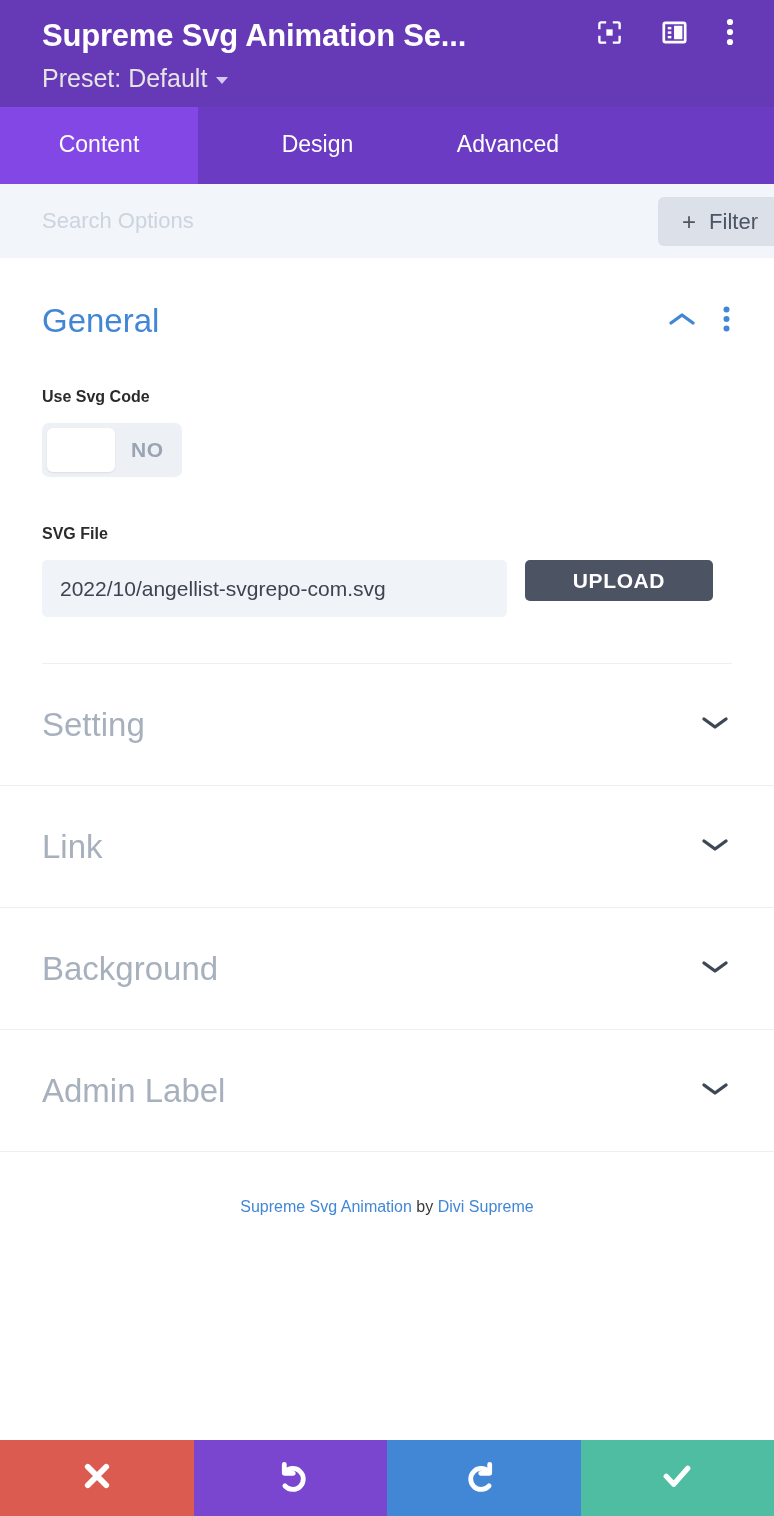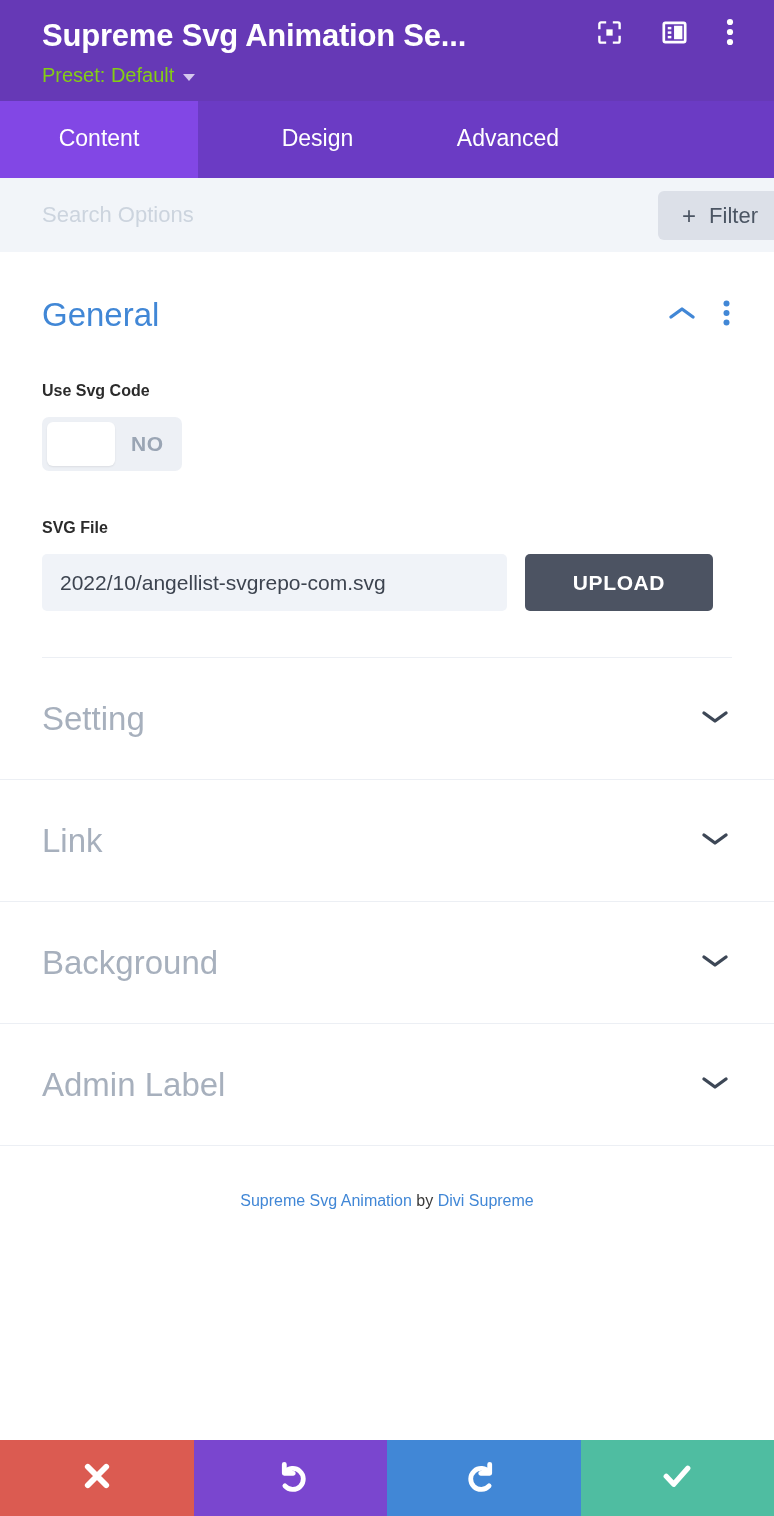--- a/index.html
+++ b/index.html
@@ -41,22 +41,22 @@
     margin-left:auto;
     gap:38px;
     padding-right:16px;
   }
   .hicon { display:flex; align-items:center; justify-content:center; cursor:pointer; }
   .preset-row {
     padding:10px 42px 0 42px;
     display:flex; align-items:center;
   }
   .preset-text {
-    color:#84cc16;
-    font-size:20px;
+    color:#e5e5e5;
+    font-size:25px;
     font-weight:400;
   }
   .caret-down {
     width:0;height:0;
     border-left:6px solid transparent;
     border-right:6px solid transparent;
     border-top:7px solid #d5c8ee;
     margin-left:9px;
     margin-top:3px;
   }
@@ -172,21 +172,21 @@
     height:57px;
     background:#f0f3f8;
     border:none; outline:none;
     border-radius:5px;
     padding:0 18px;
     font-family:"Liberation Sans", sans-serif;
     font-size:21px;
     color:#3d4450;
   }
   .upload-btn {
-    width:188px; height:57px;
+    width:188px; height:41px;
     background:#4c5362;
     color:#ffffff;
     border:none;
     border-radius:5px;
     font-family:"Liberation Sans", sans-serif;
     font-size:21px;
     font-weight:700;
     letter-spacing:.6px;
     cursor:pointer;
   }

